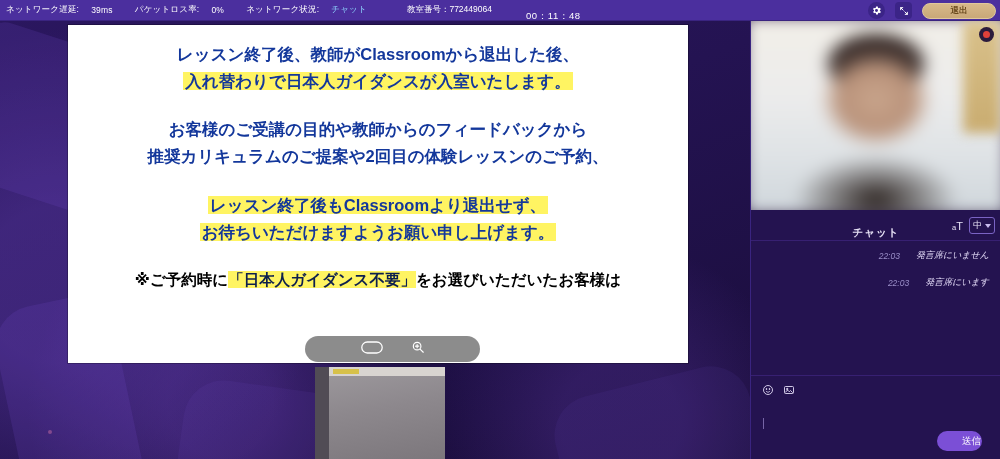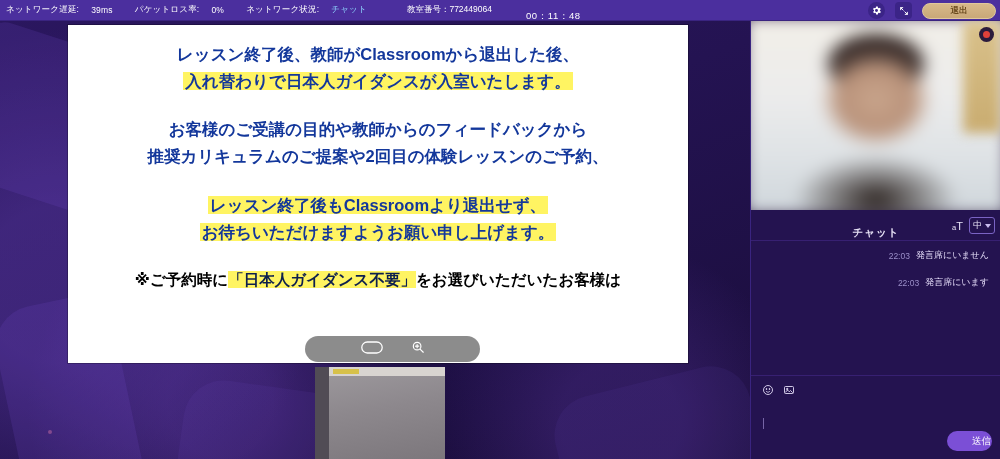--- a/index.html
+++ b/index.html
@@ -183,35 +183,35 @@
   }
   .caret { width:0;height:0;border-left:3px solid transparent;border-right:3px solid transparent;border-top:4px solid #c9bdf0; }
 
   
   .chat-body {
     position:absolute; left:0; top:220px; width:250px; height:155px;
     padding:8px 12px; overflow:hidden;
   }
   .msg-row { display:flex; justify-content:flex-end; margin-bottom:14px; }
   .msg {
-    display:flex; align-items:center; gap:6px;
-    font-size:9px; color:#cfc6ea;
+    display:flex; align-items:center; gap:16px;
+    font-size:9px; color:#cfc6ea;font-style:italic;
   }
   .msg .time { color:#9b8fc9; font-size:8.5px; }
   .msg .text { color:#e4dcf8; }
 
   
   .chat-input-area {
     position:absolute; left:0; bottom:0; width:250px; height:84px;
     border-top:1px solid #372072; background:#241350;
   }
   .input-tools { display:flex; gap:8px; padding:8px 0 0 10px; }
   .tool-icon { width:13px; height:13px; cursor:pointer; display:flex; align-items:center; justify-content:center; }
   .send-btn {
-    position:absolute; right:9px; bottom:8px;
+    position:absolute; right:19px; bottom:8px;
     width:45px; height:20px; border-radius:10px;
     background:#7b4fd6; color:#fff; font-size:9.5px;
     display:flex; align-items:center; justify-content:center;
     cursor:pointer;
     padding-left:24px;
   }
   .chat-caret {
     position:absolute; left:12px; bottom:30px; width:1px; height:11px;
     background:#b9a9ee; opacity:.55;
   }

